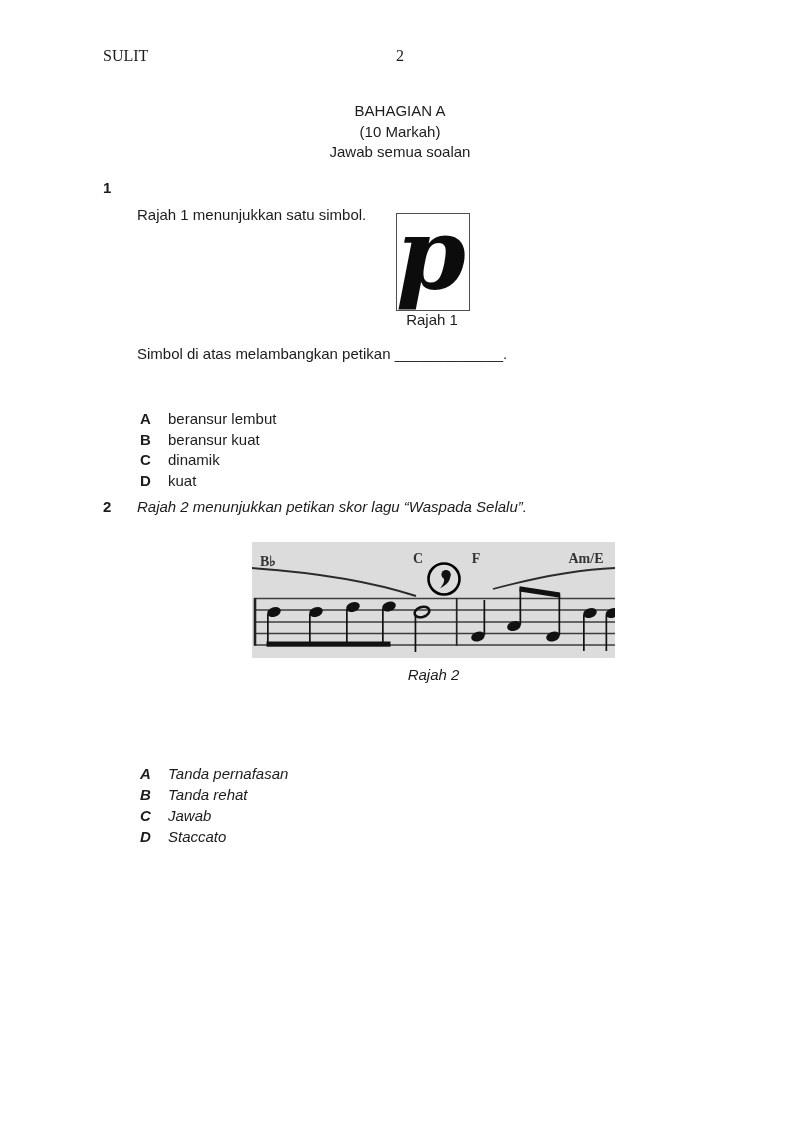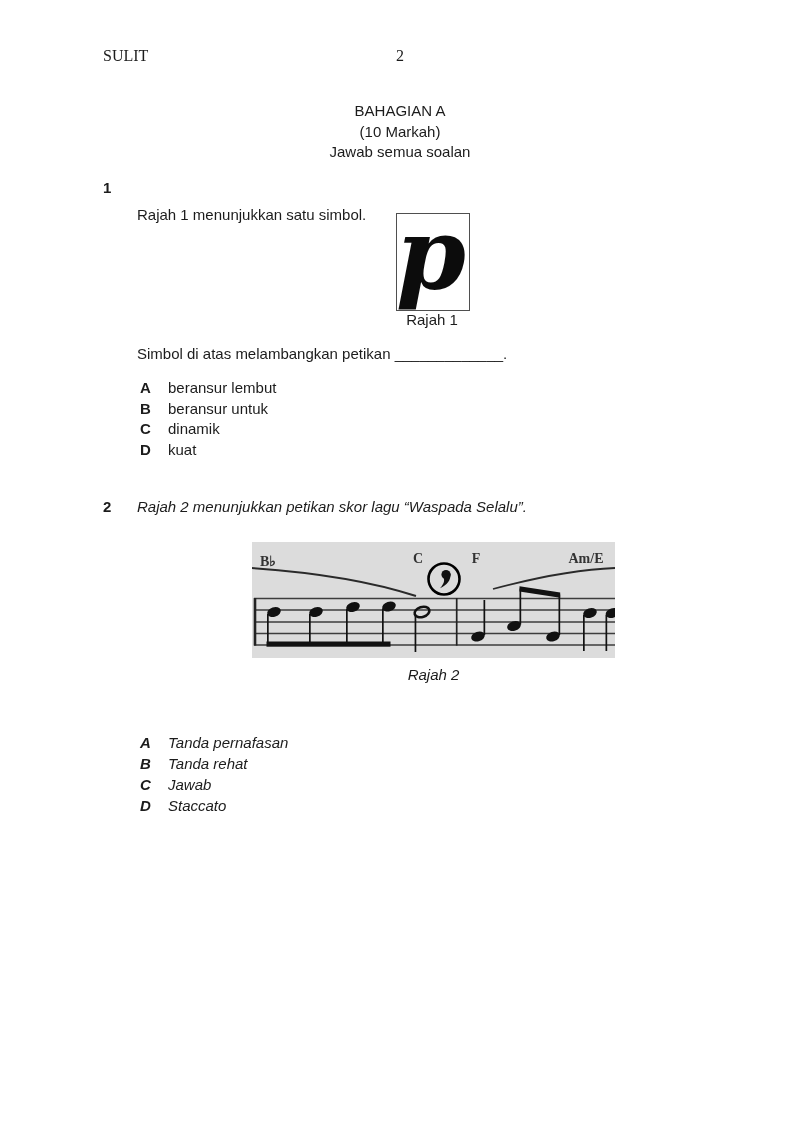--- a/index.html
+++ b/index.html
@@ -9,21 +9,21 @@
     overflow:hidden;
   }
   .abs { position:absolute; }
   .serif-bold { font-family:"Liberation Serif", serif; font-weight:normal; font-size:16px; }
   .center { width:800px; left:0; text-align:center; }
   .bold { font-weight:normal; }
   .italic { }
   .section-head { line-height:20.7px; }
   .qnum { position:absolute; left:103px; font-weight:bold; }
   .qtext { position:absolute; left:137px; }
-  .options { position:absolute; left:140px; }
+  .options { position:absolute; left:140px;margin-top:31px; }
   .opt-row { height:20.6px; }
   .opt-row2 { height:21px; }
   .opt-letter { display:inline-block; width:28px; font-weight:bold; }
   .fig1-box {
     position:absolute; left:396px; top:213px; width:72px; height:96px;
     border:1px solid #4f4f4f; background:#ffffff;
     display:flex; align-items:center; justify-content:center;
   }
   .fig1-p {
     font-family:"DejaVu Serif", serif; font-style:italic; font-weight:bold;
@@ -58,21 +58,21 @@
   </div>
   <div class="caption" style="left:396px; width:72px; top:311px;">Rajah 1</div>
 
   <div class="qtext" style="top:345px;">Simbol di atas melambangkan petikan _____________.</div>
 
   <div class="options" style="top:379px;">
     <div class="opt-row">
       <span class="opt-letter">A</span><span>beransur lembut</span>
     </div>
     <div class="opt-row">
-      <span class="opt-letter">B</span><span>beransur untuk</span>
+      <span class="opt-letter">B</span><span>beransur kuat</span>
     </div>
     <div class="opt-row">
       <span class="opt-letter">C</span><span>dinamik</span>
     </div>
     <div class="opt-row">
       <span class="opt-letter">D</span><span>kuat</span>
     </div>
   </div>
 
   <div class="qnum" style="top:498px;">2</div>

